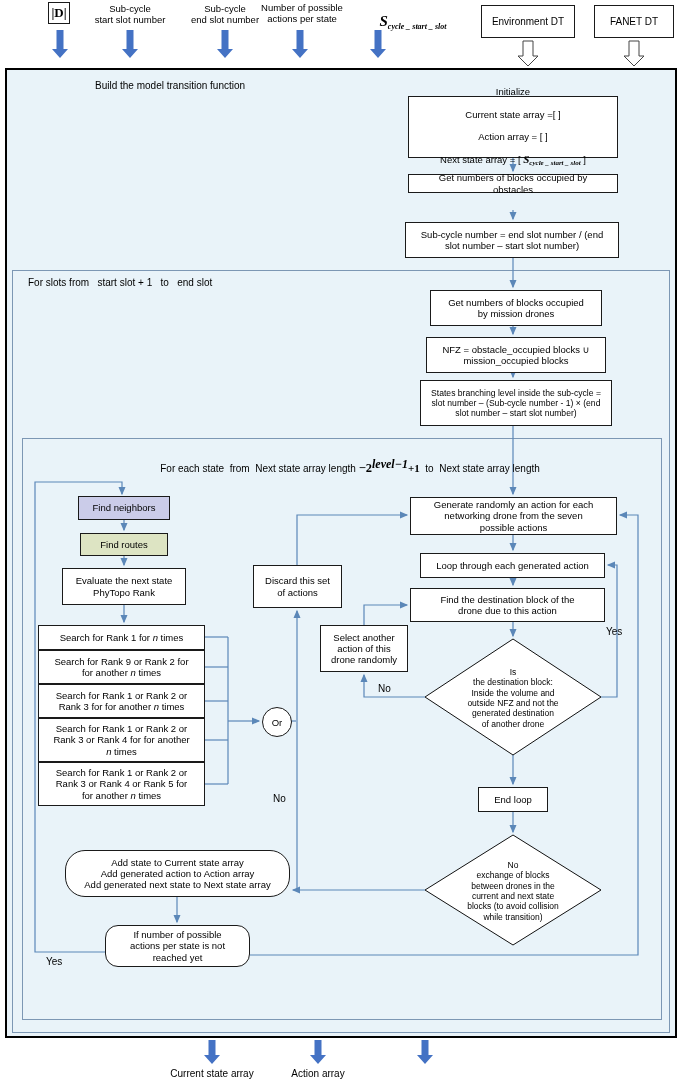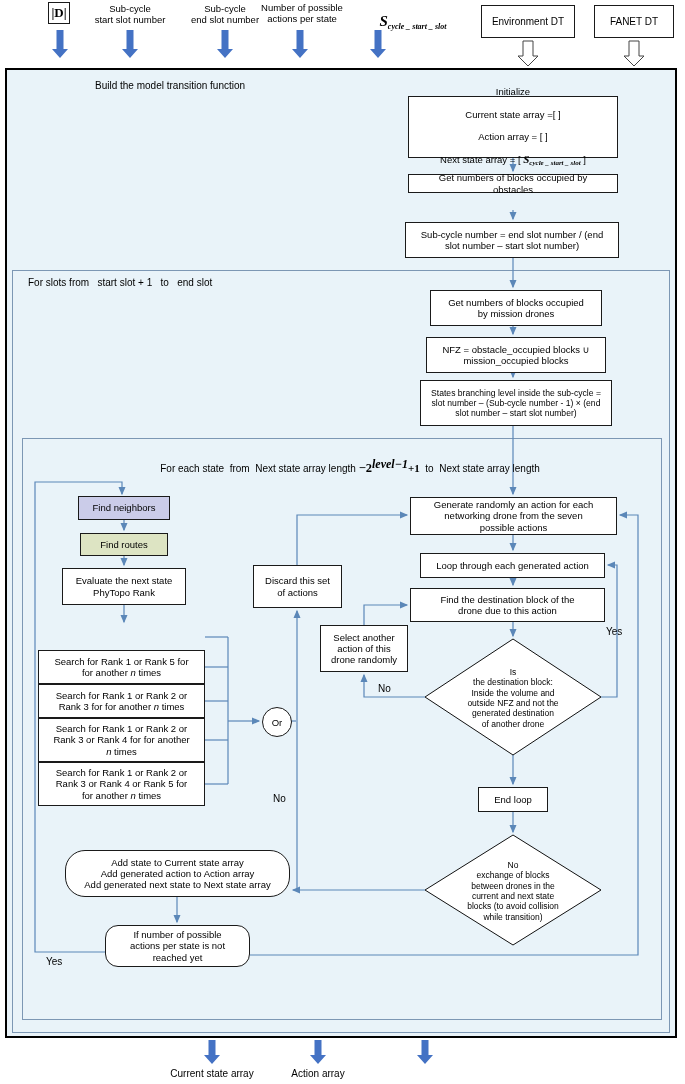--- a/index.html
+++ b/index.html
@@ -164,22 +164,25 @@
 between drones in the
 current and next state
 blocks (to avoid collision
 while transition)</div>
 
   <div class="node fill-neighbors" style="left:78px;top:496px;width:92px;height:24px;">Find neighbors</div>
   <div class="node fill-routes" style="left:80px;top:533px;width:88px;height:23px;">Find routes</div>
   <div class="node" style="left:62px;top:568px;width:124px;height:37px;">Evaluate the next state
 PhyTopo Rank</div>
 
+  <div class="node" style="left:38px;top:625px;width:167px;height:25px;">
+    <div><span>Search for Rank 1 for </span><span class="nit">n</span><span> times</span></div>
+  </div>
   <div class="node" style="left:38px;top:650px;width:167px;height:34px;">
-    <div><span>Search for Rank 1 or Rank 5 for
+    <div><span>Search for Rank 9 or Rank 2 for
 for another </span><span class="nit">n</span><span> times</span></div>
   </div>
   <div class="node" style="left:38px;top:684px;width:167px;height:34px;">
     <div><span>Search for Rank 1 or Rank 2 or
 Rank 3 for for another </span><span class="nit">n</span><span> times</span></div>
   </div>
   <div class="node" style="left:38px;top:718px;width:167px;height:44px;">
     <div><span>Search for Rank 1 or Rank 2 or
 Rank 3 or Rank 4 for for another
 </span><span class="nit">n</span><span> times</span></div>

